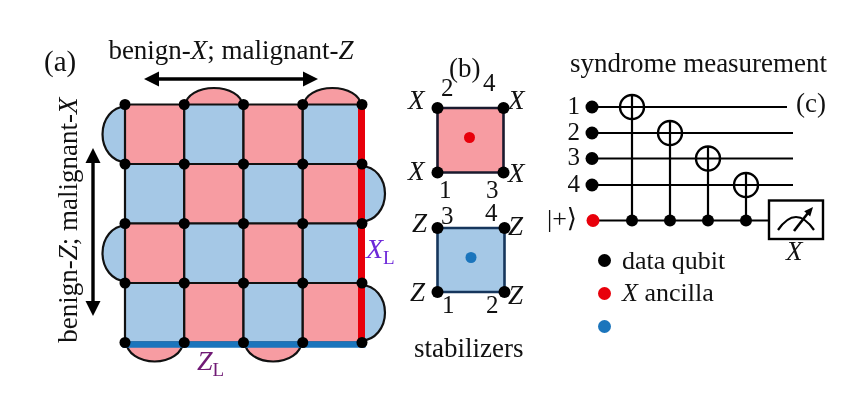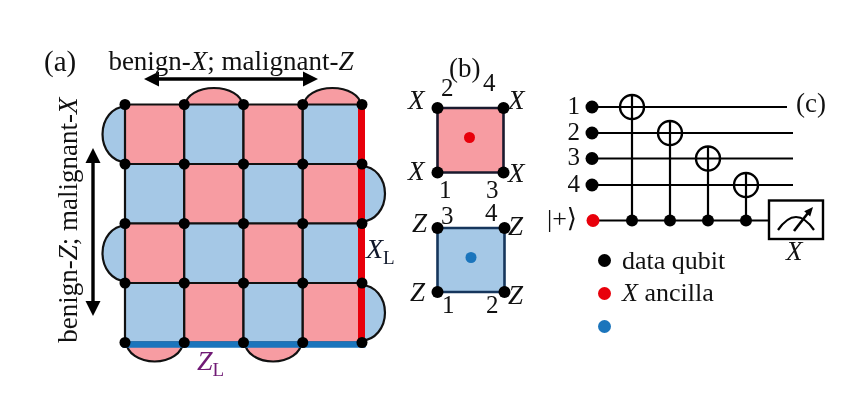--- a/index.html
+++ b/index.html
@@ -122,25 +122,25 @@
         <circle cx="593" cy="220.5" r="6.5" fill="#E8000B"></circle>
         <rect x="769" y="200.5" width="54" height="38.5" fill="#fff" stroke="#000" stroke-width="2.4"></rect>
         <path d="M 778 230 Q 796 204 814 230" fill="none" stroke="#000" stroke-width="2.2"></path>
         <line x1="794" y1="231" x2="808" y2="213" stroke="#000" stroke-width="2.6"></line>
         <polygon points="813,207 810.2,216.5 804.2,211.3" fill="#000"></polygon>
       </g>
     </svg>
 
   <div class="t" style="left:44px;top:46px;font-size:29px">(a)</div>
 
-  <div class="t ctr" style="left:100px;top:47px;width:262px;font-size:27px"><span>benign-</span><span class="it">X</span><span>; malignant-</span><span class="it">Z</span></div>
+  <div class="t ctr" style="left:100px;top:36px;width:262px;font-size:27px"><span>benign-</span><span class="it">X</span><span>; malignant-</span><span class="it">Z</span></div>
 
   <div class="t ctr rot" style="left:-63px;top:206px;width:262px;font-size:27px"><span>benign-</span><span class="it">Z</span><span>; malignant-</span><span class="it">X</span></div>
 
-  <div class="t" style="left: 366px; top: 234px; color: #0f172a;"><span class="it big">X</span><span class="sub">L</span></div>
+  <div class="t" style="left: 366px; top: 234px; color: #6d28d9;"><span class="it big">X</span><span class="sub">L</span></div>
 
   <div class="t" style="left: 197px; top: 346px; color: #701a75;"><span class="it big">Z</span><span class="sub">L</span></div>
 
   <div class="t" style="left:449px;top:54px;font-size:27px">(b)</div>
 
   <div class="t it" style="left:408px;top:86px;font-size:27px">X</div>
   <div class="t it" style="left:508px;top:86px;font-size:27px">X</div>
   <div class="t it" style="left:408px;top:157px;font-size:27px">X</div>
   <div class="t it" style="left:508px;top:159px;font-size:27px">X</div>
 
@@ -152,21 +152,23 @@
   <div class="t it" style="left:412px;top:209px;font-size:27px">Z</div>
   <div class="t it" style="left:508px;top:212px;font-size:27px">Z</div>
   <div class="t it" style="left:410px;top:278px;font-size:27px">Z</div>
   <div class="t it" style="left:508px;top:281px;font-size:27px">Z</div>
 
   <div class="t" style="left:441px;top:203px;font-size:25px">3</div>
   <div class="t" style="left:485px;top:200px;font-size:25px">4</div>
   <div class="t" style="left:442px;top:292px;font-size:25px">1</div>
   <div class="t" style="left:486px;top:292px;font-size:25px">2</div>
 
+  <div class="t" style="left:414px;top:334px;font-size:27px">stabilizers</div>
 
+  <div class="t ctr" style="left:557px;top:49px;width:283px;font-size:27px">syndrome measurement</div>
   <div class="t" style="left:796px;top:89px;font-size:27px">(c)</div>
 
   <div class="t" style="left:562px;top:93px;width:18px;text-align:right;font-size:25px">1</div>
   <div class="t" style="left:562px;top:119px;width:18px;text-align:right;font-size:25px">2</div>
   <div class="t" style="left:562px;top:144px;width:18px;text-align:right;font-size:25px">3</div>
   <div class="t" style="left:562px;top:171px;width:18px;text-align:right;font-size:25px">4</div>
 
   <div class="t" style="left:547px;top:205px;font-size:26px">|+⟩</div>
 
   <div class="t it" style="left:786px;top:237px;font-size:27px">X</div>

